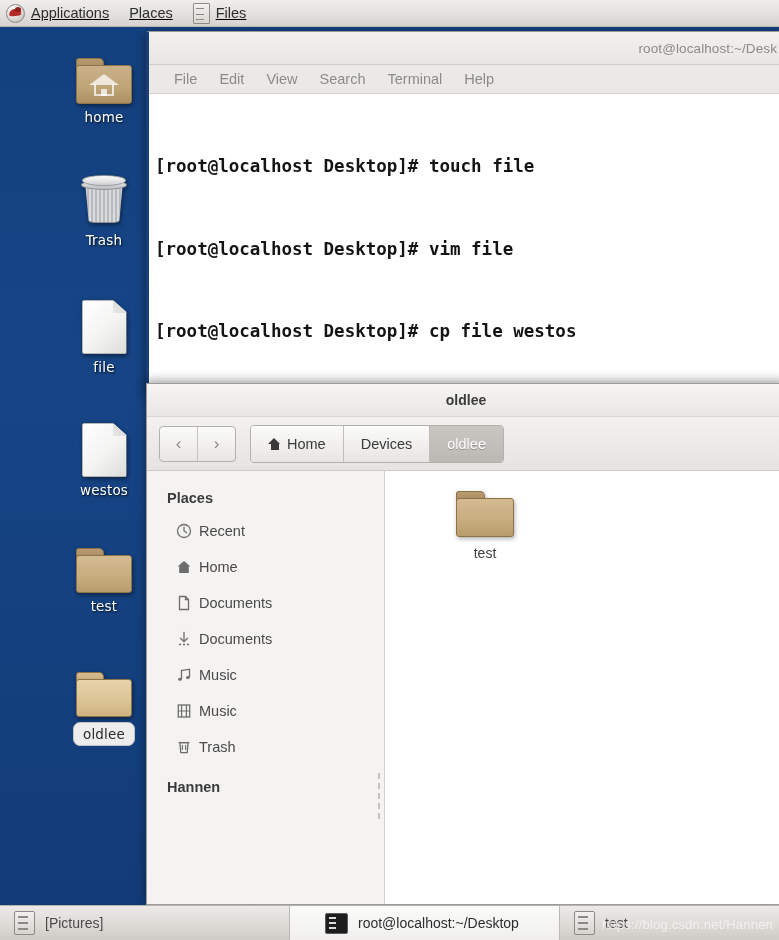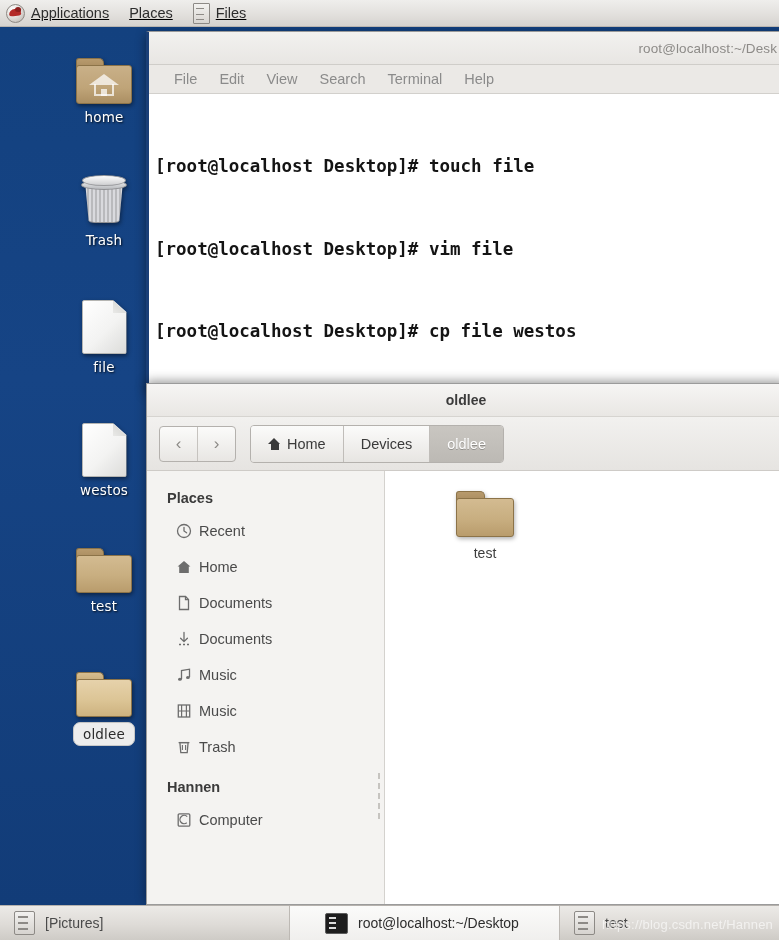--- a/index.html
+++ b/index.html
@@ -471,29 +471,20 @@
               <path d="M2.6 3.6h10.8" stroke="#6d6d6d" stroke-width="1.3"></path>
               <path d="M3.9 3.6l.9 10.1h6.4l.9-10.1z" fill="none" stroke="#6d6d6d" stroke-width="1.3"></path>
               <path d="M6.4 6v5M9.6 6v5" stroke="#6d6d6d" stroke-width="1.1"></path>
             </svg>
         </span>
         <span>Trash</span>
       </div>
 
       <div class="sb-head" style="padding-top:14px;">Hannen</div>
 
-      <div class="sb-item">
-        <span class="sb-ico">
-          <svg width="16" height="16" viewBox="0 0 16 16">
-              <rect x="2.2" y="1.8" width="11.6" height="12.4" rx="1.2" fill="none" stroke="#6d6d6d" stroke-width="1.3"></rect>
-              <path d="M11.2 4.6a4.2 4.2 0 1 0-.4 6.2" fill="none" stroke="#6d6d6d" stroke-width="1.3"></path>
-            </svg>
-        </span>
-        <span>Computer</span>
-      </div>
 
       <div class="grip"></div>
     </div>
 
     <div id="fm-content">
       <div class="fitem">
         <div class="folder-big">
             <div class="tab"></div>
             <div class="body"></div>
           </div>

